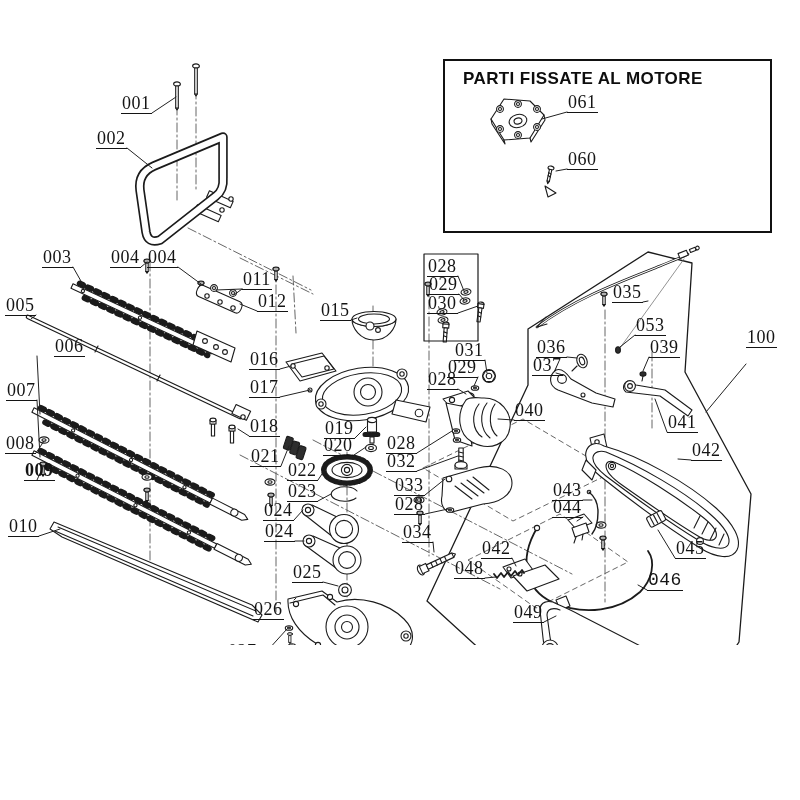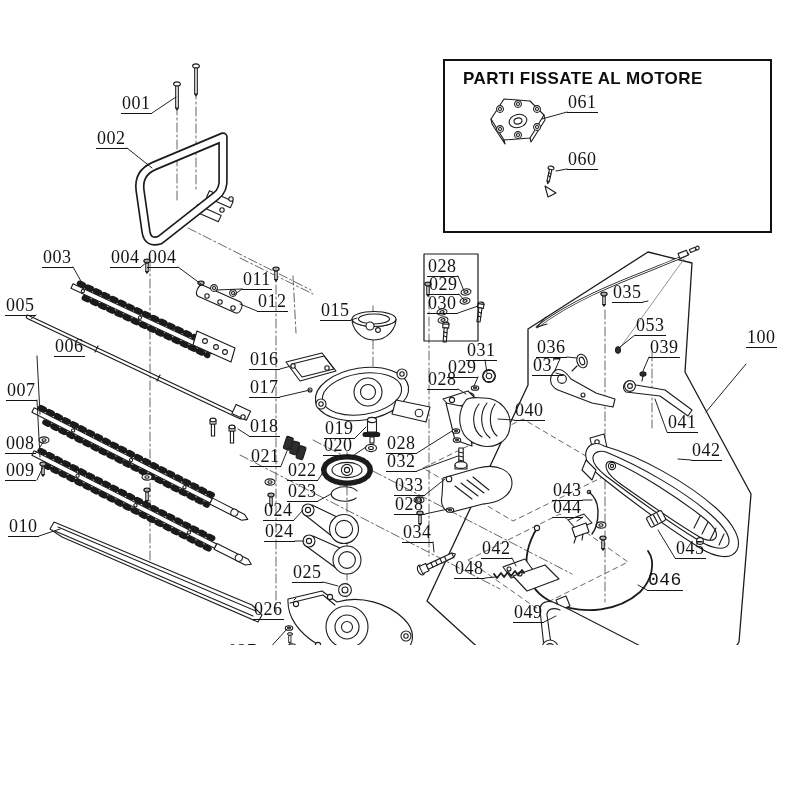--- a/index.html
+++ b/index.html
@@ -537,42 +537,42 @@
   <div id="labels-layer">
       <div class="part-label" style="left: 121px; top: 94px;">001</div>
       <div class="part-label" style="left: 96px; top: 129px;">002</div>
       <div class="part-label" style="left: 42px; top: 248px;">003</div>
       <div class="part-label" style="left: 110px; top: 248px;">004</div>
       <div class="part-label" style="left: 147px; top: 248px;">004</div>
       <div class="part-label" style="left: 5px; top: 296px;">005</div>
       <div class="part-label" style="left: 6px; top: 337px; margin-left: 48px;">006</div>
       <div class="part-label" style="left: 6px; top: 381px;">007</div>
       <div class="part-label" style="left: 5px; top: 434px;">008</div>
-      <div class="part-label" style="left: 5px; top: 461px;">009</div>
+      <div class="part-label" style="left: 24px; top: 461px; font-weight: bold;">009</div>
       <div class="part-label" style="left: 8px; top: 517px;">010</div>
       <div class="part-label" style="left: 242px; top: 270px;">011</div>
       <div class="part-label" style="left: 257px; top: 292px;">012</div>
       <div class="part-label" style="left: 320px; top: 301px;">015</div>
       <div class="part-label" style="left: 249px; top: 350px;">016</div>
       <div class="part-label" style="left: 249px; top: 378px;">017</div>
       <div class="part-label" style="left: 249px; top: 417px;">018</div>
       <div class="part-label" style="left: 324px; top: 419px;">019</div>
       <div class="part-label" style="left: 323px; top: 436px;">020</div>
       <div class="part-label" style="left: 250px; top: 447px;">021</div>
       <div class="part-label" style="left: 287px; top: 461px;">022</div>
       <div class="part-label" style="left: 287px; top: 482px;">023</div>
       <div class="part-label" style="left: 263px; top: 501px;">024</div>
       <div class="part-label" style="left: 264px; top: 522px;">024</div>
       <div class="part-label" style="left: 292px; top: 563px;">025</div>
       <div class="part-label" style="left: 253px; top: 581px; margin-top: 19px;">026</div>
       <div class="part-label" style="left: 227px; top: 642px;">027</div>
       <div class="part-label" style="left: 427px; top: 257px;">028</div>
       <div class="part-label" style="left: 428px; top: 275px;">029</div>
       <div class="part-label" style="left: 427px; top: 294px;">030</div>
-      <div class="part-label" style="left: 454px; top: 341px; margin-left: 12px;">031</div>
+      <div class="part-label" style="left: 454px; top: 341px;">031</div>
       <div class="part-label" style="left: 447px; top: 358px;">029</div>
       <div class="part-label" style="left: 427px; top: 370px;">028</div>
       <div class="part-label" style="left: 386px; top: 434px;">028</div>
       <div class="part-label" style="left: 386px; top: 452px;">032</div>
       <div class="part-label" style="left: 394px; top: 476px;">033</div>
       <div class="part-label" style="left: 394px; top: 495px;">028</div>
       <div class="part-label" style="left: 402px; top: 523px;">034</div>
       <div class="part-label" style="left: 612px; top: 283px;">035</div>
       <div class="part-label" style="left: 536px; top: 338px;">036</div>
       <div class="part-label" style="left: 532px; top: 356px;">037</div>

